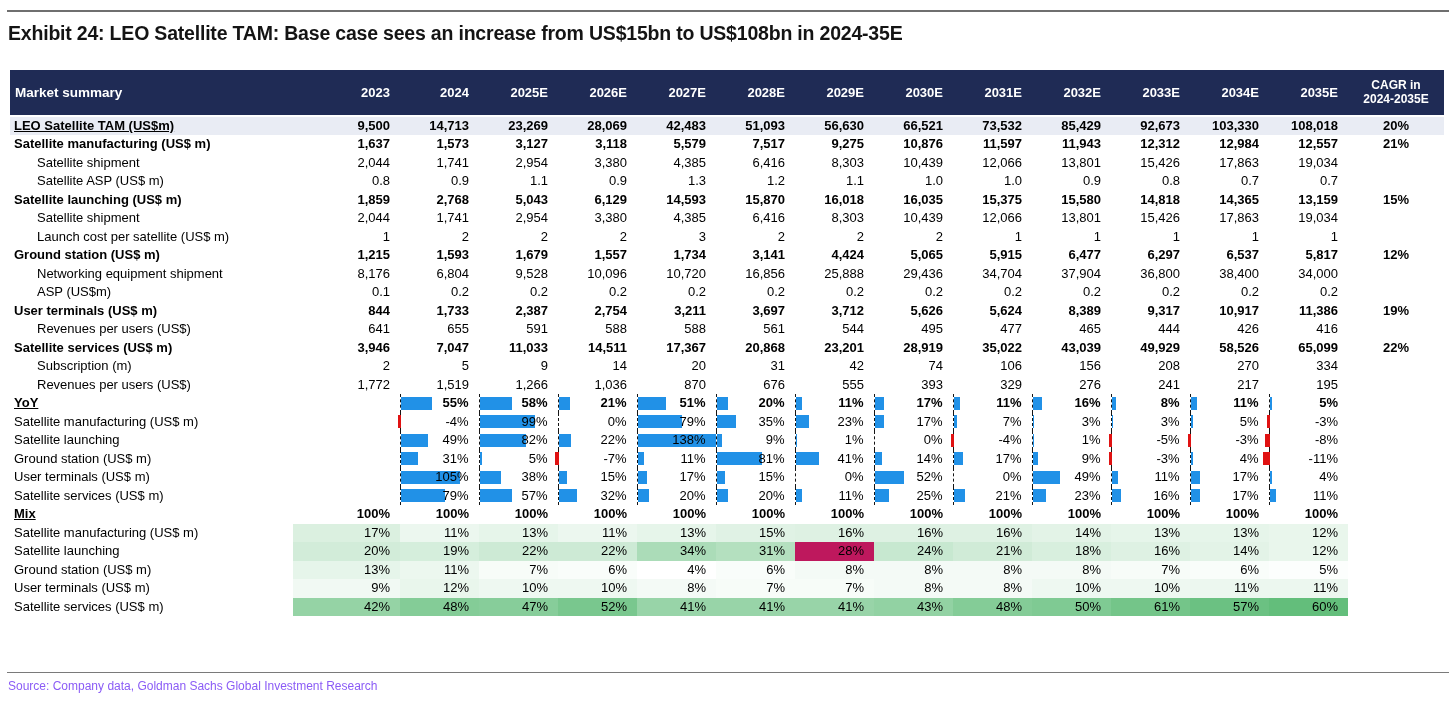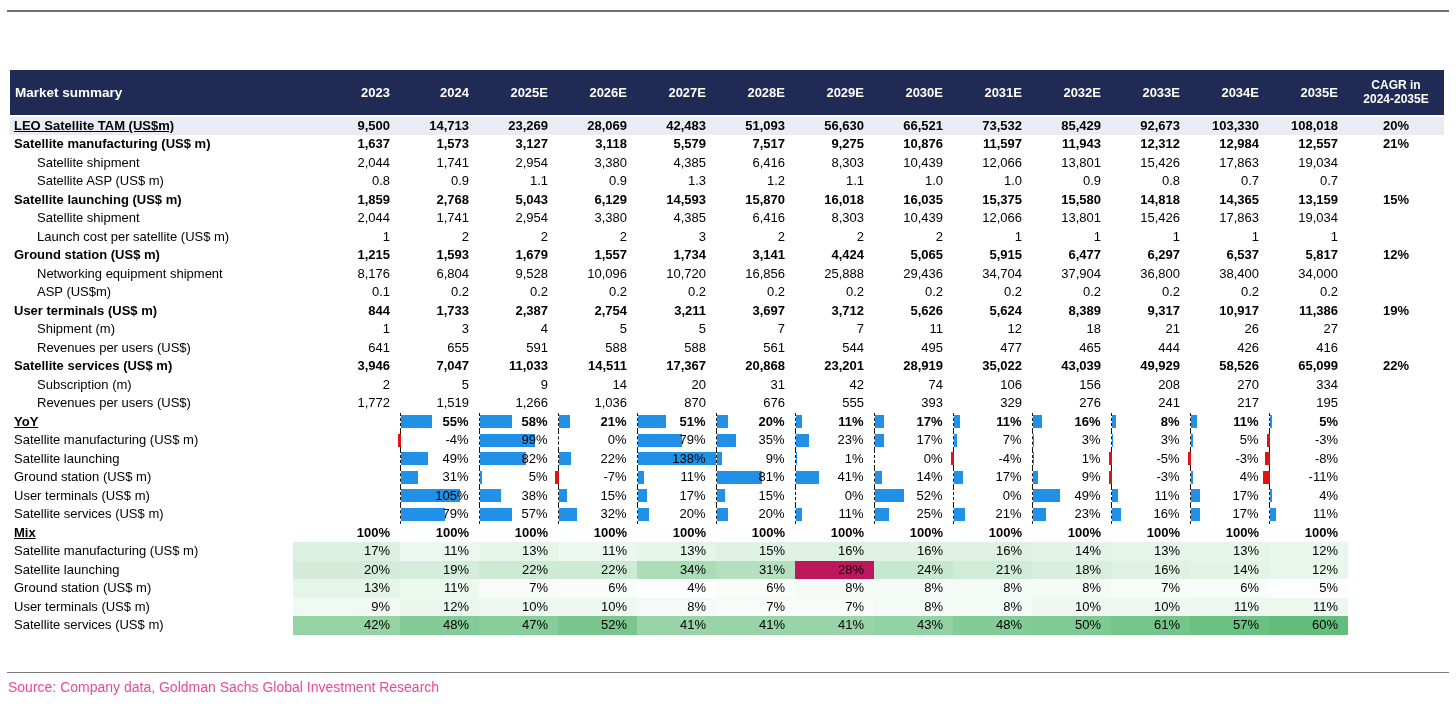--- a/index.html
+++ b/index.html
@@ -18,27 +18,28 @@
   tr.tam-row td { background:#E9ECF4;margin-left:40px; }
   .b { font-weight:bold; }
   .u { text-decoration:underline; }
   td.cagr { text-align:center; font-weight:bold; padding:0 2px; }
   td.yoy { position:relative; }
   td.yoy.ax { border-left:1.3px dashed #151515; }
   .bar { position:absolute; top:2.6px; height:13.2px; background:#2191E7; }
   .bar.neg { background:#E01212; }
   .cell-text { position:relative; }
   .src-rule { position:absolute; top:672px; left:7px; width:1442px; height:0; border-top:1.5px solid #7a7a7a; }
-  .source-note { position:absolute; top:679px; left:8px; margin:0; font-size:14px; color:#ec4899; }
+  .source-note { position:absolute; top:679px; left:8px; margin:0; font-size:12px; color:#8b5cf6; }
 </style>
 </head>
 <body>
 
 <div class="page">
   <div class="top-rule"></div>
+  <h1 class="exhibit-title">Exhibit 24: LEO Satellite TAM: Base case sees an increase from US$15bn to US$108bn in 2024-35E</h1>
   <table class="tam">
     <colgroup>
         <col style="width: 283px;">
         <col style="width: 107px;">
         <col style="width: 79px;">
         <col style="width: 79px;">
         <col style="width: 79px;">
         <col style="width: 79px;">
         <col style="width: 79px;">
         <col style="width: 79px;">
@@ -254,37 +255,20 @@
           <td class="b">3,712</td>
           <td class="b">5,626</td>
           <td class="b">5,624</td>
           <td class="b">8,389</td>
           <td class="b">9,317</td>
           <td class="b">10,917</td>
           <td class="b">11,386</td>
           <td class="cagr">19%</td>
         </tr>
         <tr>
-          <td class="lbl sub"><span>Shipment (m)</span></td>
-          <td>1</td>
-          <td>3</td>
-          <td>4</td>
-          <td>5</td>
-          <td>5</td>
-          <td>7</td>
-          <td>7</td>
-          <td>11</td>
-          <td>12</td>
-          <td>18</td>
-          <td>21</td>
-          <td>26</td>
-          <td>27</td>
-          <td class="cagr"></td>
-        </tr>
-        <tr>
           <td class="lbl sub"><span>Revenues per users (US$)</span></td>
           <td>641</td>
           <td>655</td>
           <td>591</td>
           <td>588</td>
           <td>588</td>
           <td>561</td>
           <td>544</td>
           <td>495</td>
           <td>477</td>

